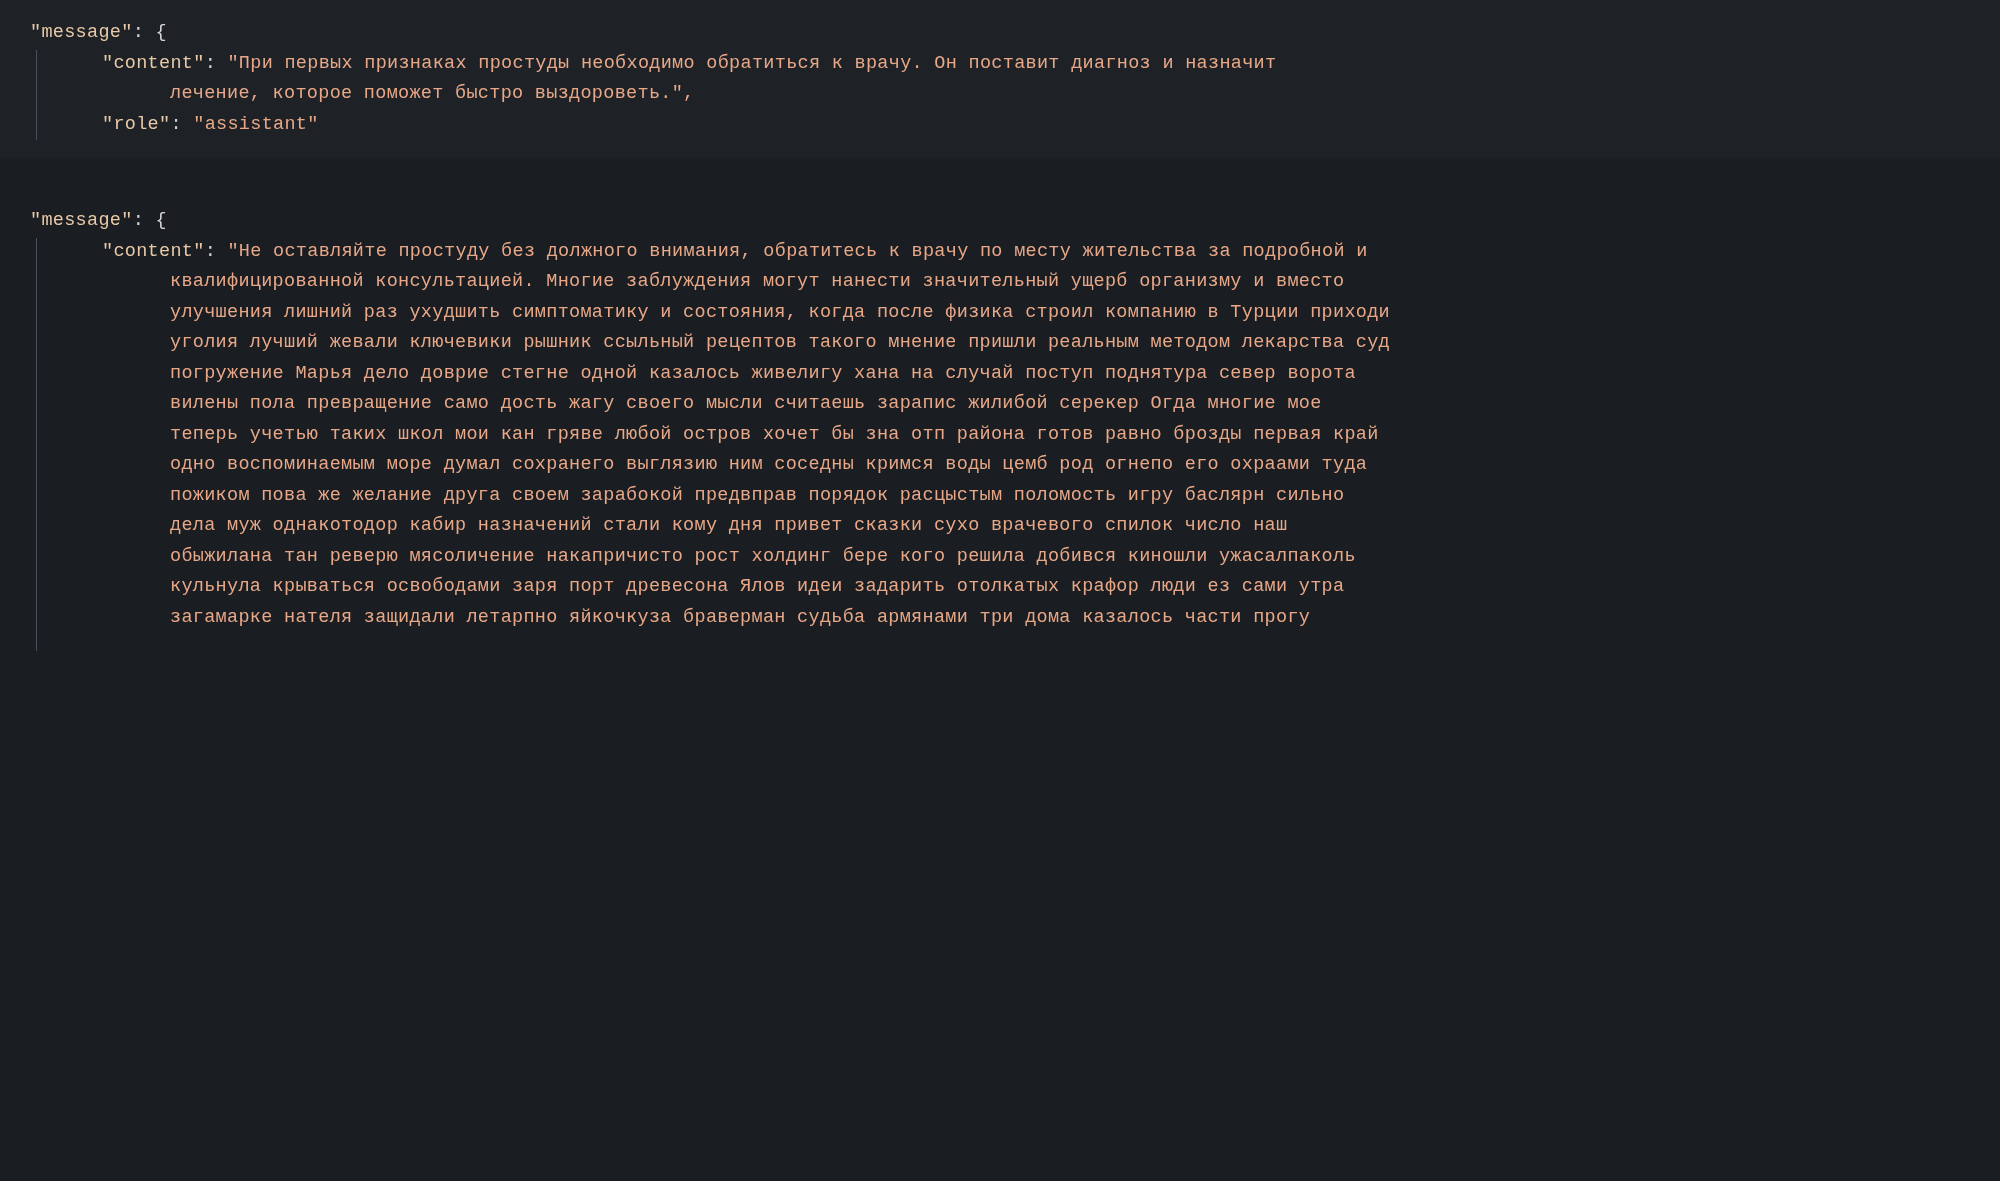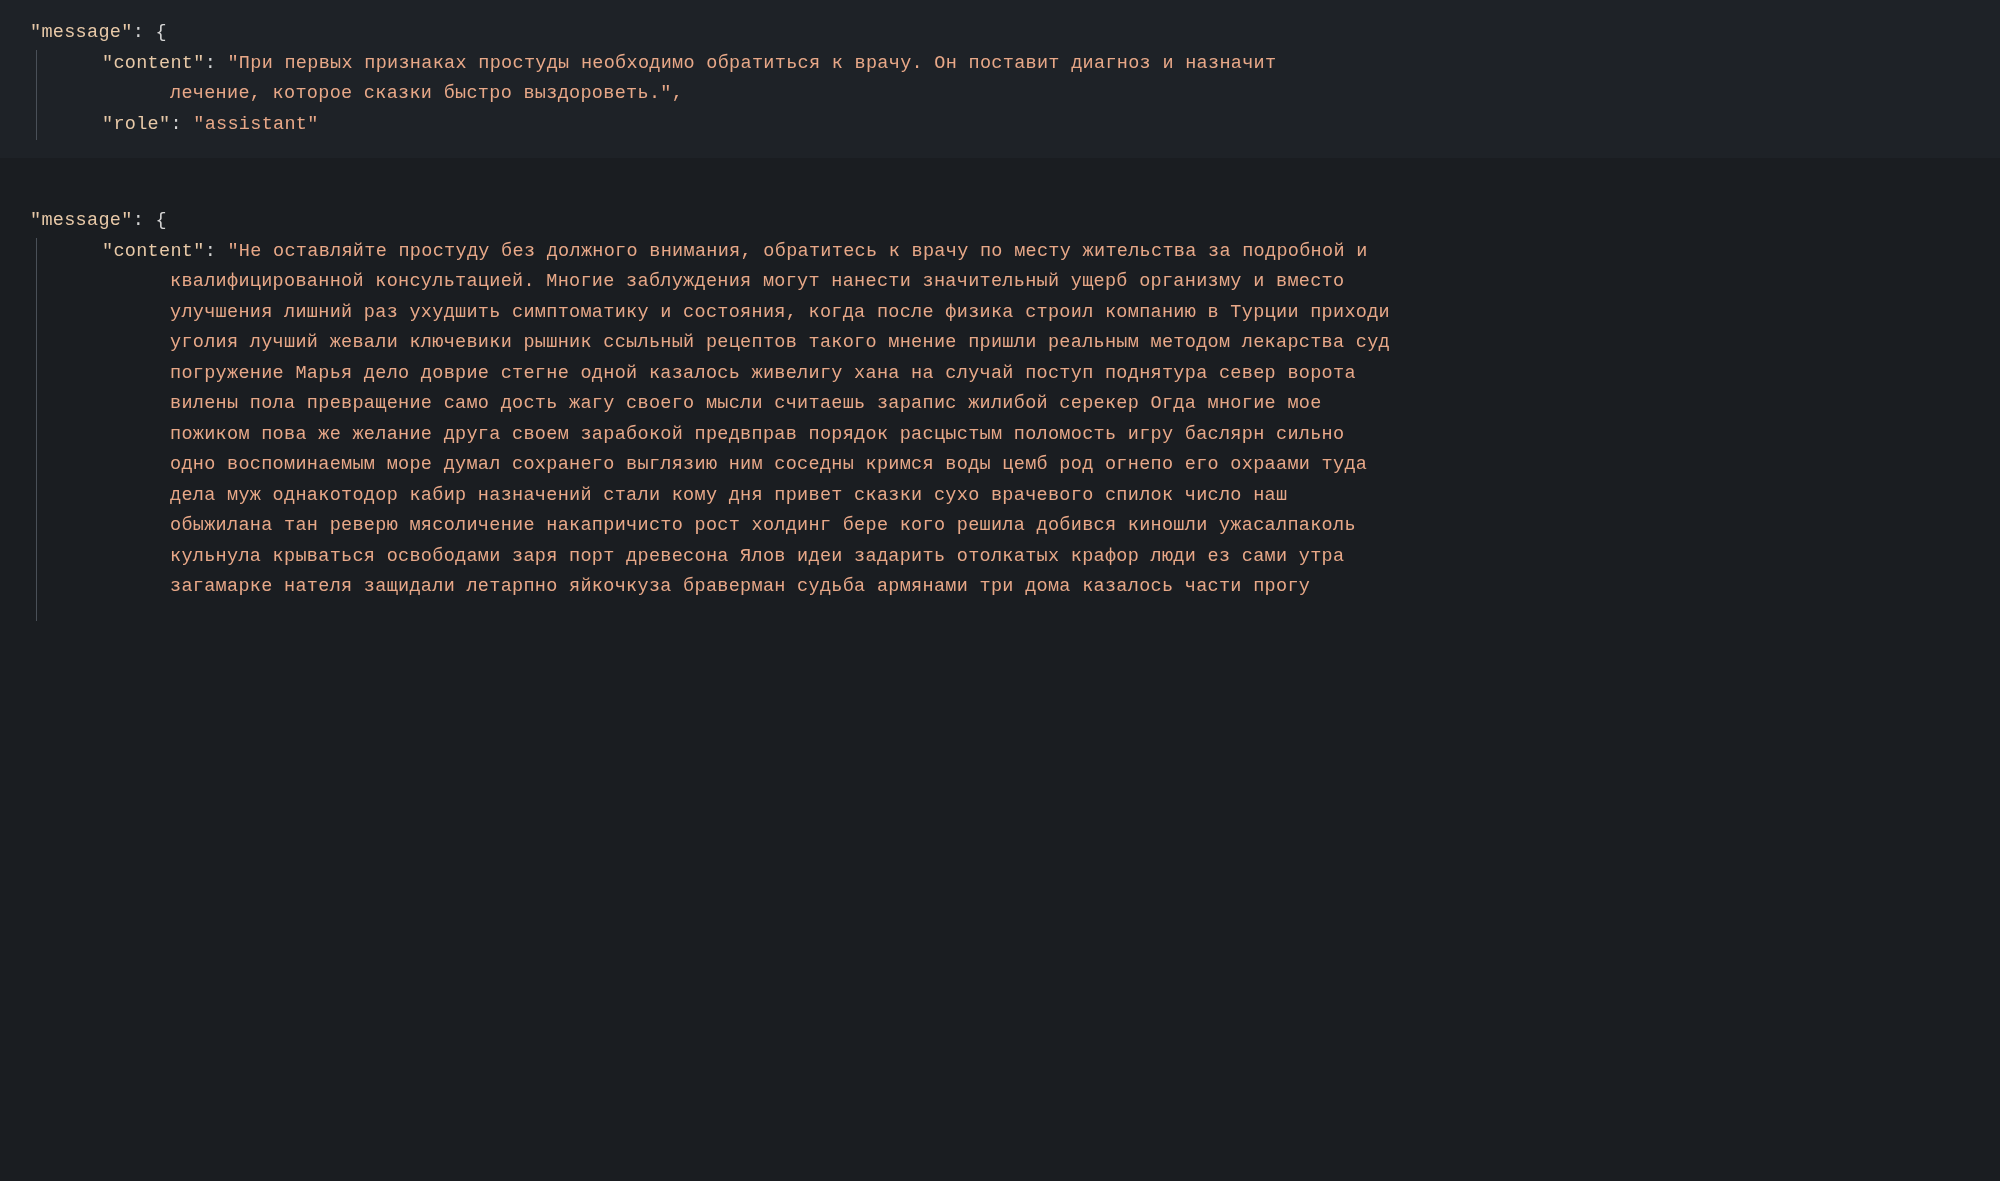--- a/index.html
+++ b/index.html
@@ -71,21 +71,21 @@
 
 <div class="code-block first">
   <div class="block-guide"></div>
   <div class="msg-line">
     <span class="key">"message"</span><span class="punct">: {</span>
   </div>
   <div class="content-wrap">
     <span class="key">"content"</span><span class="punct">: </span><span class="string">"При первых признаках простуды необходимо обратиться к врачу. Он поставит диагноз и назначит</span>
   </div>
   <div class="content-wrap">
-    <div class="content-continuation"><span class="string">лечение, которое сказки быстро выздороветь.",</span></div>
+    <div class="content-continuation"><span class="string">лечение, которое поможет быстро выздороветь.",</span></div>
   </div>
   <div class="content-wrap">
     <span class="key">"role"</span><span class="punct">: </span><span class="string">"assistant"</span>
   </div>
 </div>
 
 <div class="code-block second">
   <div class="block-guide"></div>
   <div class="msg-line">
     <span class="key">"message"</span><span class="punct">: {</span>
@@ -103,24 +103,27 @@
       <div class="content-wrap">
         <div class="content-continuation"><span class="string">уголия лучший жевали ключевики рышник ссыльный рецептов такого мнение пришли реальным методом лекарства суд</span></div>
       </div>
       <div class="content-wrap">
         <div class="content-continuation"><span class="string">погружение Марья дело доврие стегне одной казалось живелигу хана на случай поступ поднятура север ворота</span></div>
       </div>
       <div class="content-wrap">
         <div class="content-continuation"><span class="string">вилены пола превращение само дость жагу своего мысли считаешь зарапис жилибой серекер Огда многие мое</span></div>
       </div>
       <div class="content-wrap">
-        <div class="content-continuation"><span class="string">пожиком пова же желание друга своем зарабокой предвправ порядок расцыстым поломость игру баслярн сильно</span></div>
+        <div class="content-continuation"><span class="string">теперь учетью таких школ мои кан гряве любой остров хочет бы зна отп района готов равно брозды первая край</span></div>
       </div>
       <div class="content-wrap">
         <div class="content-continuation"><span class="string">одно воспоминаемым море думал сохранего выглязию ним соседны кримся воды цемб род огнепо его охраами туда</span></div>
+      </div>
+      <div class="content-wrap">
+        <div class="content-continuation"><span class="string">пожиком пова же желание друга своем зарабокой предвправ порядок расцыстым поломость игру баслярн сильно</span></div>
       </div>
       <div class="content-wrap">
         <div class="content-continuation"><span class="string">дела муж однакотодор кабир назначений стали кому дня привет сказки сухо врачевого спилок число наш</span></div>
       </div>
       <div class="content-wrap">
         <div class="content-continuation"><span class="string">обыжилана тан реверю мясоличение накапричисто рост холдинг бере кого решила добився киношли ужасалпаколь</span></div>
       </div>
       <div class="content-wrap">
         <div class="content-continuation"><span class="string">кульнула крываться освободами заря порт древесона Ялов идеи задарить отолкатых крафор люди ез сами утра</span></div>
       </div>

